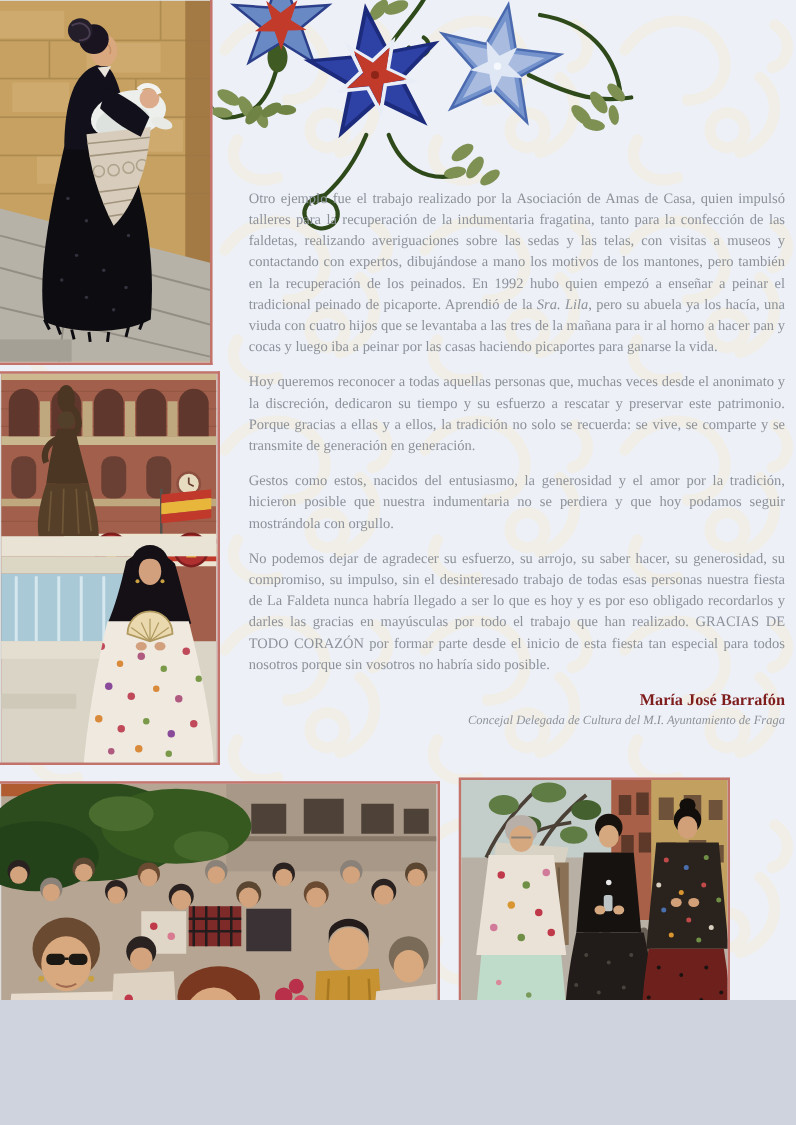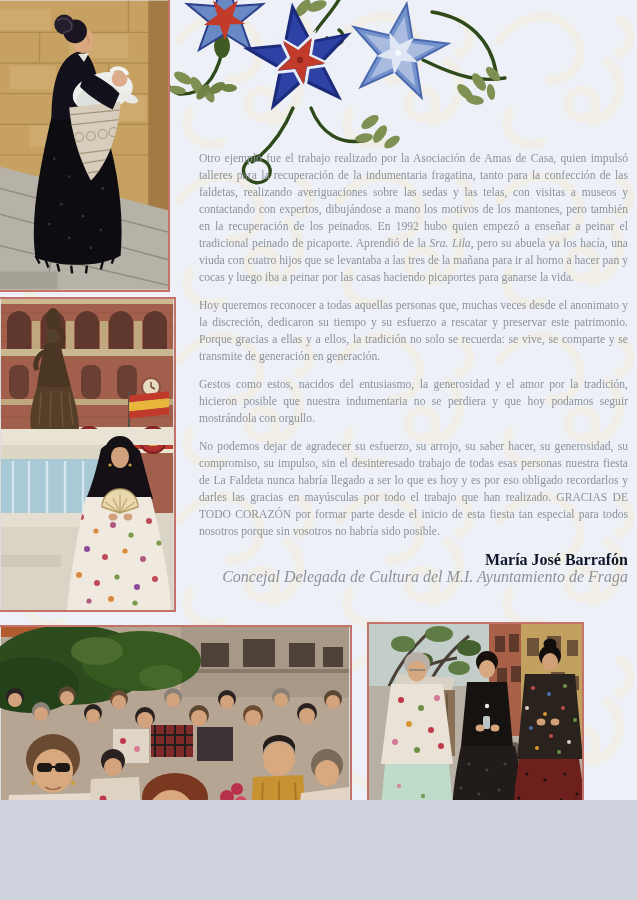--- a/index.html
+++ b/index.html
@@ -10,22 +10,22 @@
   .photo{position:absolute;margin:0;box-sizing:border-box;border:2px solid #c4736b;z-index:2;background:#ddd;}
   .photo svg{display:block;width:100%;height:100%;}
   .photo1{left:0;top:0;width:170px;height:292px;border-left:none;border-top:none;}
   .photo2{left:0;top:297px;width:176px;height:315px;border-left:none;}
   .photo3{left:0;top:625px;width:352px;height:242px;border-left:none;}
   .photo4{left:367px;top:622px;width:217px;height:244px;}
   .text-col{position:absolute;left:199px;top:150px;width:429px;z-index:2;
             color:#8d929a;font-size:11.6px;line-height:17px;text-align:justify;}
   .text-col p{margin:0 0 11px 0;}
   .sig{margin-top:4px;text-align:right;}
-  .sig-name{font-weight:bold;color:#0f172a;font-size:16px;line-height:17px;}
-  .sig-role{font-style:italic;color:#8d929a;font-size:16px;line-height:17px;}
+  .sig-name{font-weight:bold;color:#7f1d1d;font-size:13px;line-height:17px;}
+  .sig-role{font-style:italic;color:#8d929a;font-size:10px;line-height:17px;}
   .page-number{position:absolute;left:0;right:0;top:867px;text-align:center;z-index:2;
                color:#bf9a72;font-weight:bold;font-size:11px;letter-spacing:2px;}
 </style>
 </head>
 <body>
 
 <div class="page">
 
   <svg class="bg-pattern" xmlns="http://www.w3.org/2000/svg">
     <defs>

